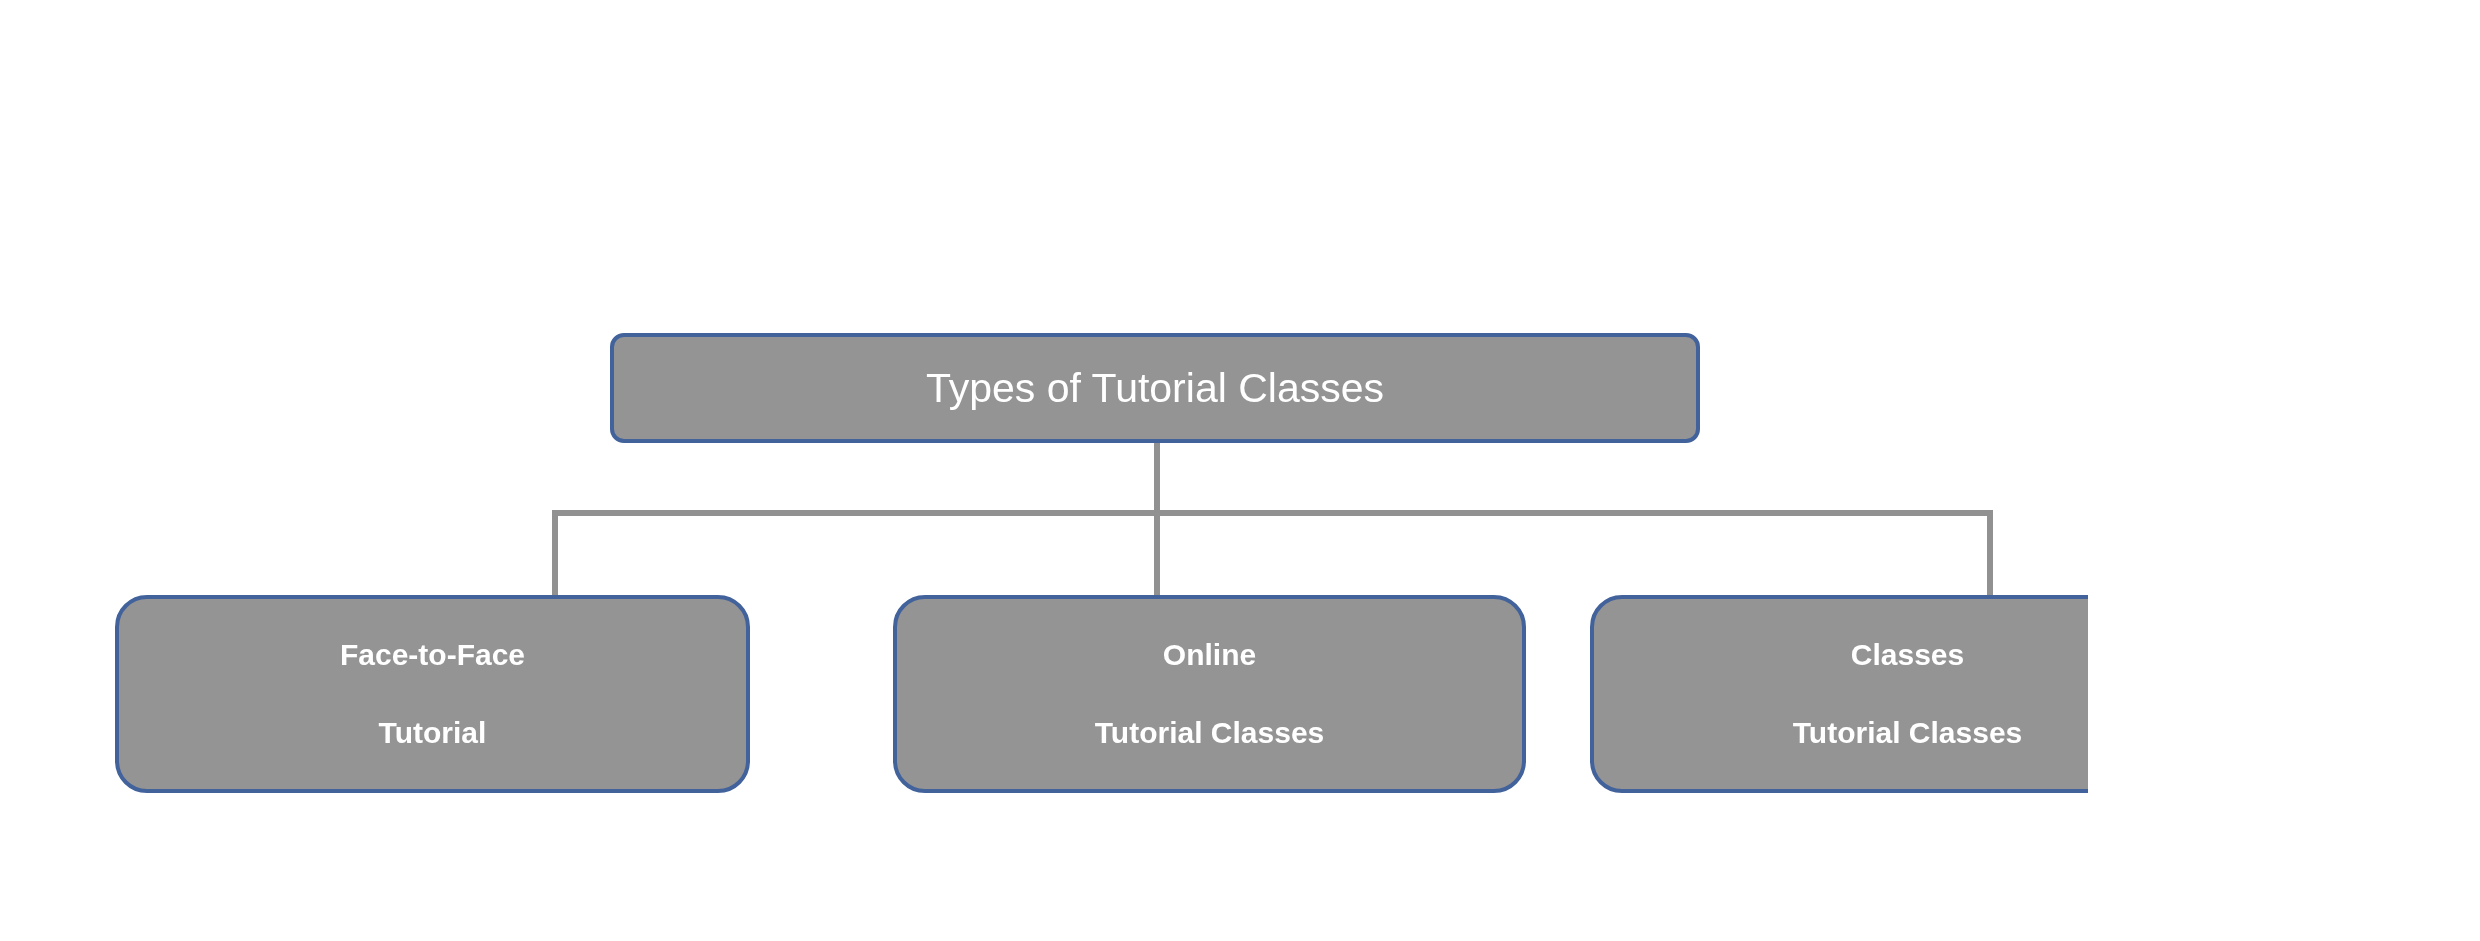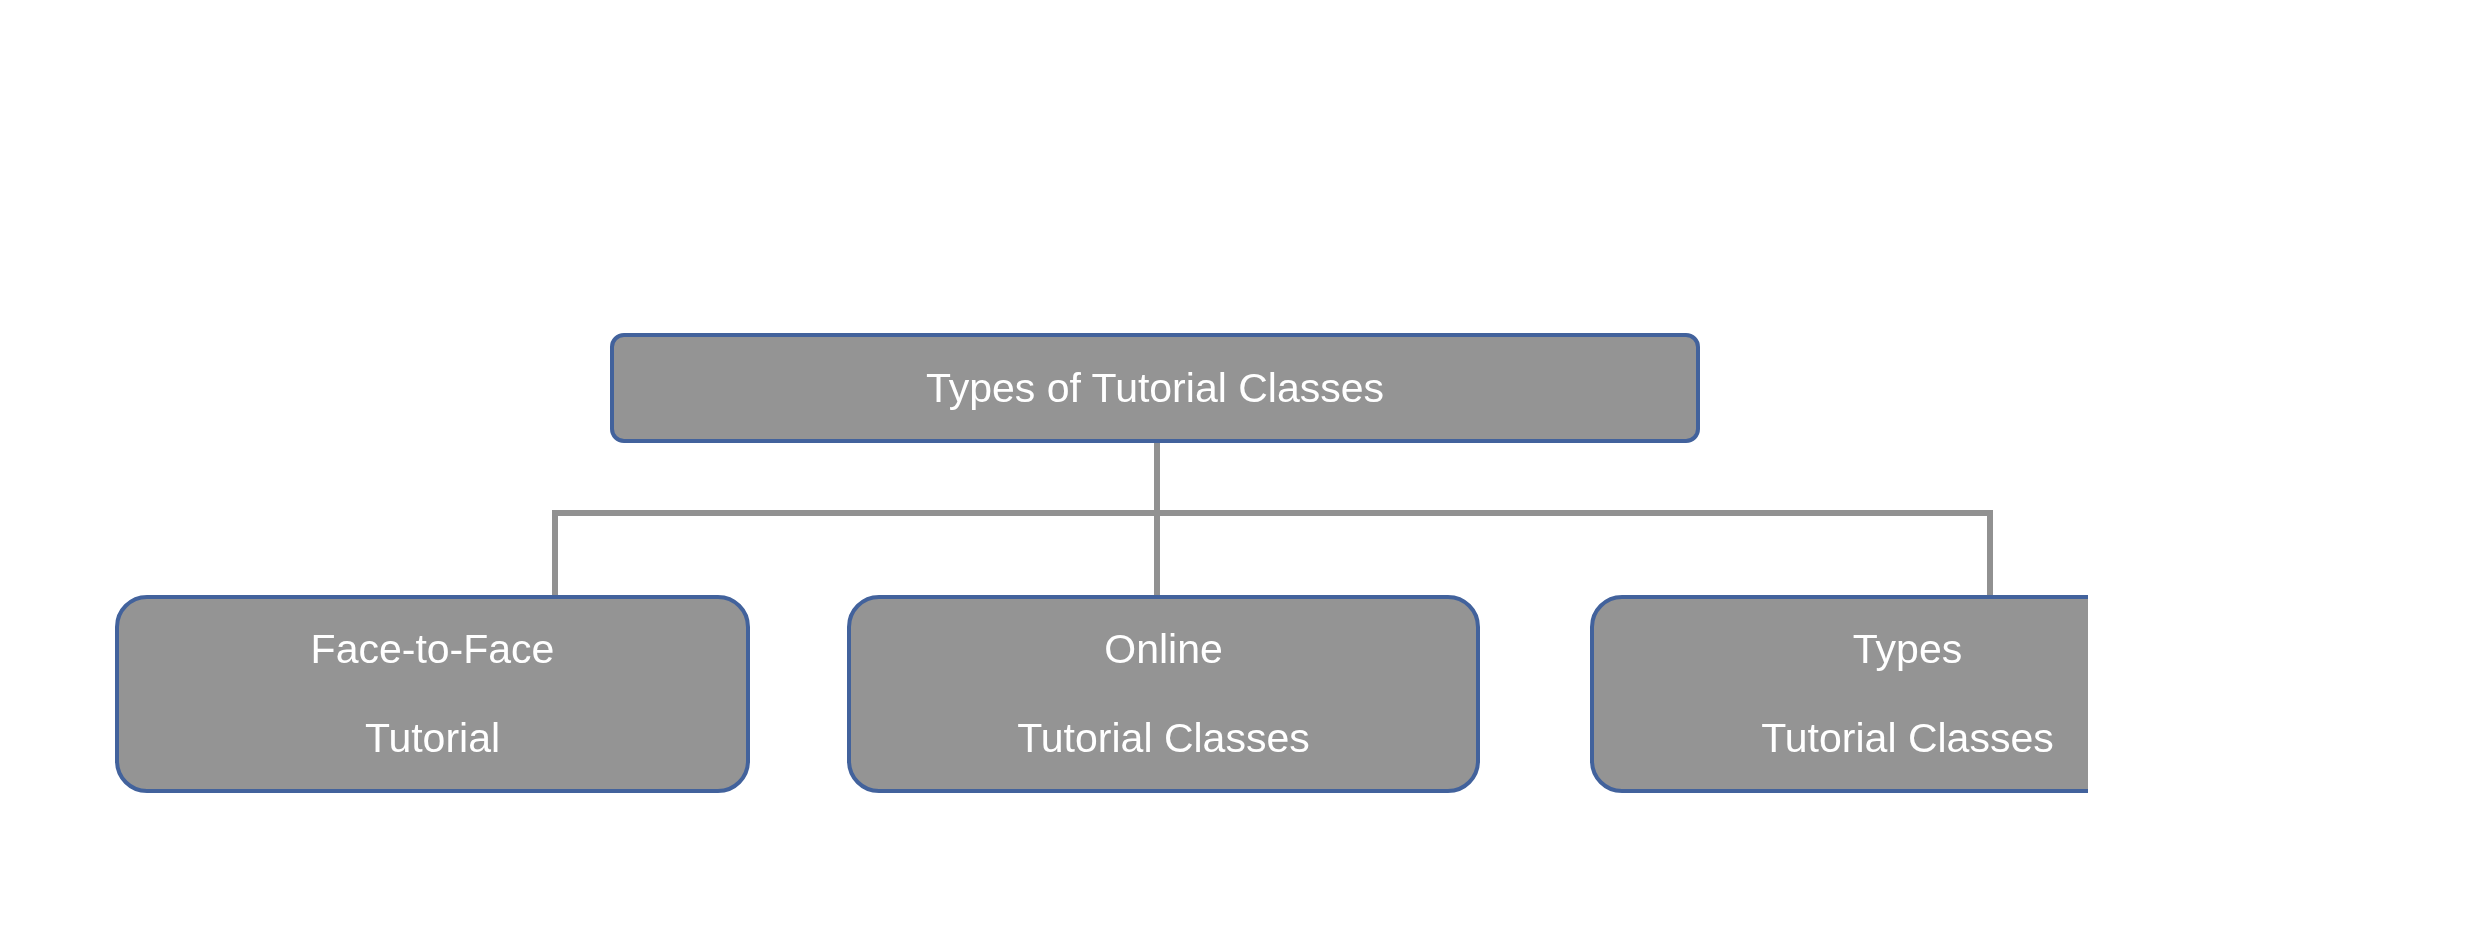--- a/index.html
+++ b/index.html
@@ -63,28 +63,29 @@
     font-size: 41px;
   }
 
   
   .node-child {
     top: 595px;
     height: 198px;
     border-radius: 32px;
   }
   .node-child .line {
-    font-size: 41px;
+    font-size: 30px;
+    font-weight: bold;
   }
   .node-child .line.line-1 {
     margin-bottom: 48px;
   }
 
   #node-face-to-face { left: 115px;  width: 635px; }
-  #node-online       { left: 847px;  width: 633px; }
+  #node-online       { left: 893px;  width: 633px; }
   #node-hybrid       { left: 1590px; width: 635px; }
 </style>
 </head>
 <body>
 
 <div id="canvas">
 
   <svg id="connectors" viewBox="0 0 2480 941" width="2480" height="941" xmlns="http://www.w3.org/2000/svg">
     <g stroke="#919191" stroke-width="6" fill="none" stroke-linecap="butt">
 
@@ -108,17 +109,17 @@
     <span class="line line-1">Face-to-Face</span>
     <span class="line line-2">Tutorial</span>
   </div>
 
   <div class="node node-child" id="node-online">
     <span class="line line-1">Online</span>
     <span class="line line-2">Tutorial Classes</span>
   </div>
 
   <div class="node node-child" id="node-hybrid">
-    <span class="line line-1">Types</span>
+    <span class="line line-1">Classes</span>
     <span class="line line-2">Tutorial Classes</span>
   </div>
 
 </div>
 
 </body></html>

